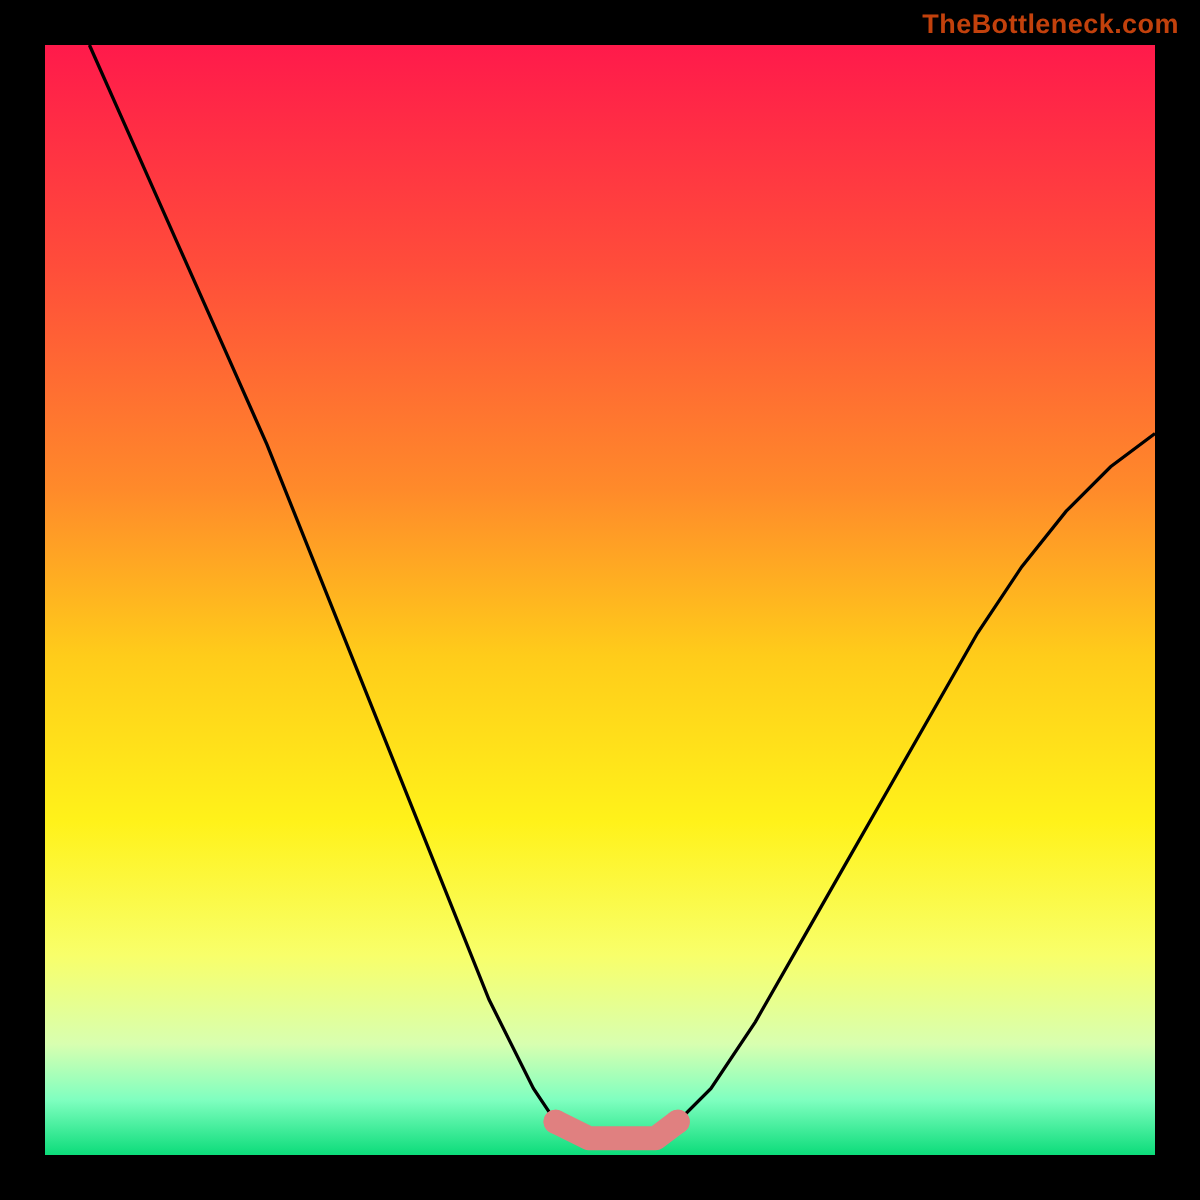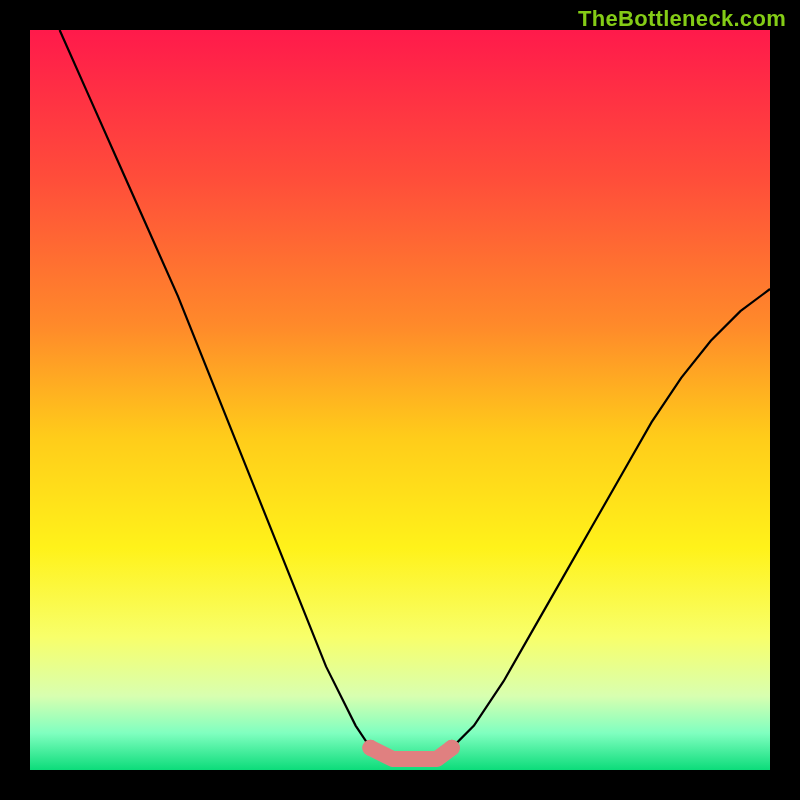--- a/index.html
+++ b/index.html
@@ -14,23 +14,23 @@
     position: relative;
     width: 800px;
     height: 800px;
     background: #000;
   }
   .watermark {
     position: absolute;
     top: 6px;
     right: 14px;
     font-family: Arial, Helvetica, sans-serif;
-    font-size: 22px;
+    font-size: 18px;
     font-weight: 600;
-    color: #84cc16;
+    color: #c2410c;
     letter-spacing: 0.3px;
     z-index: 5;
   }
   svg {
     position: absolute;
     top: 0;
     left: 0;
   }
 </style>
 </head>

